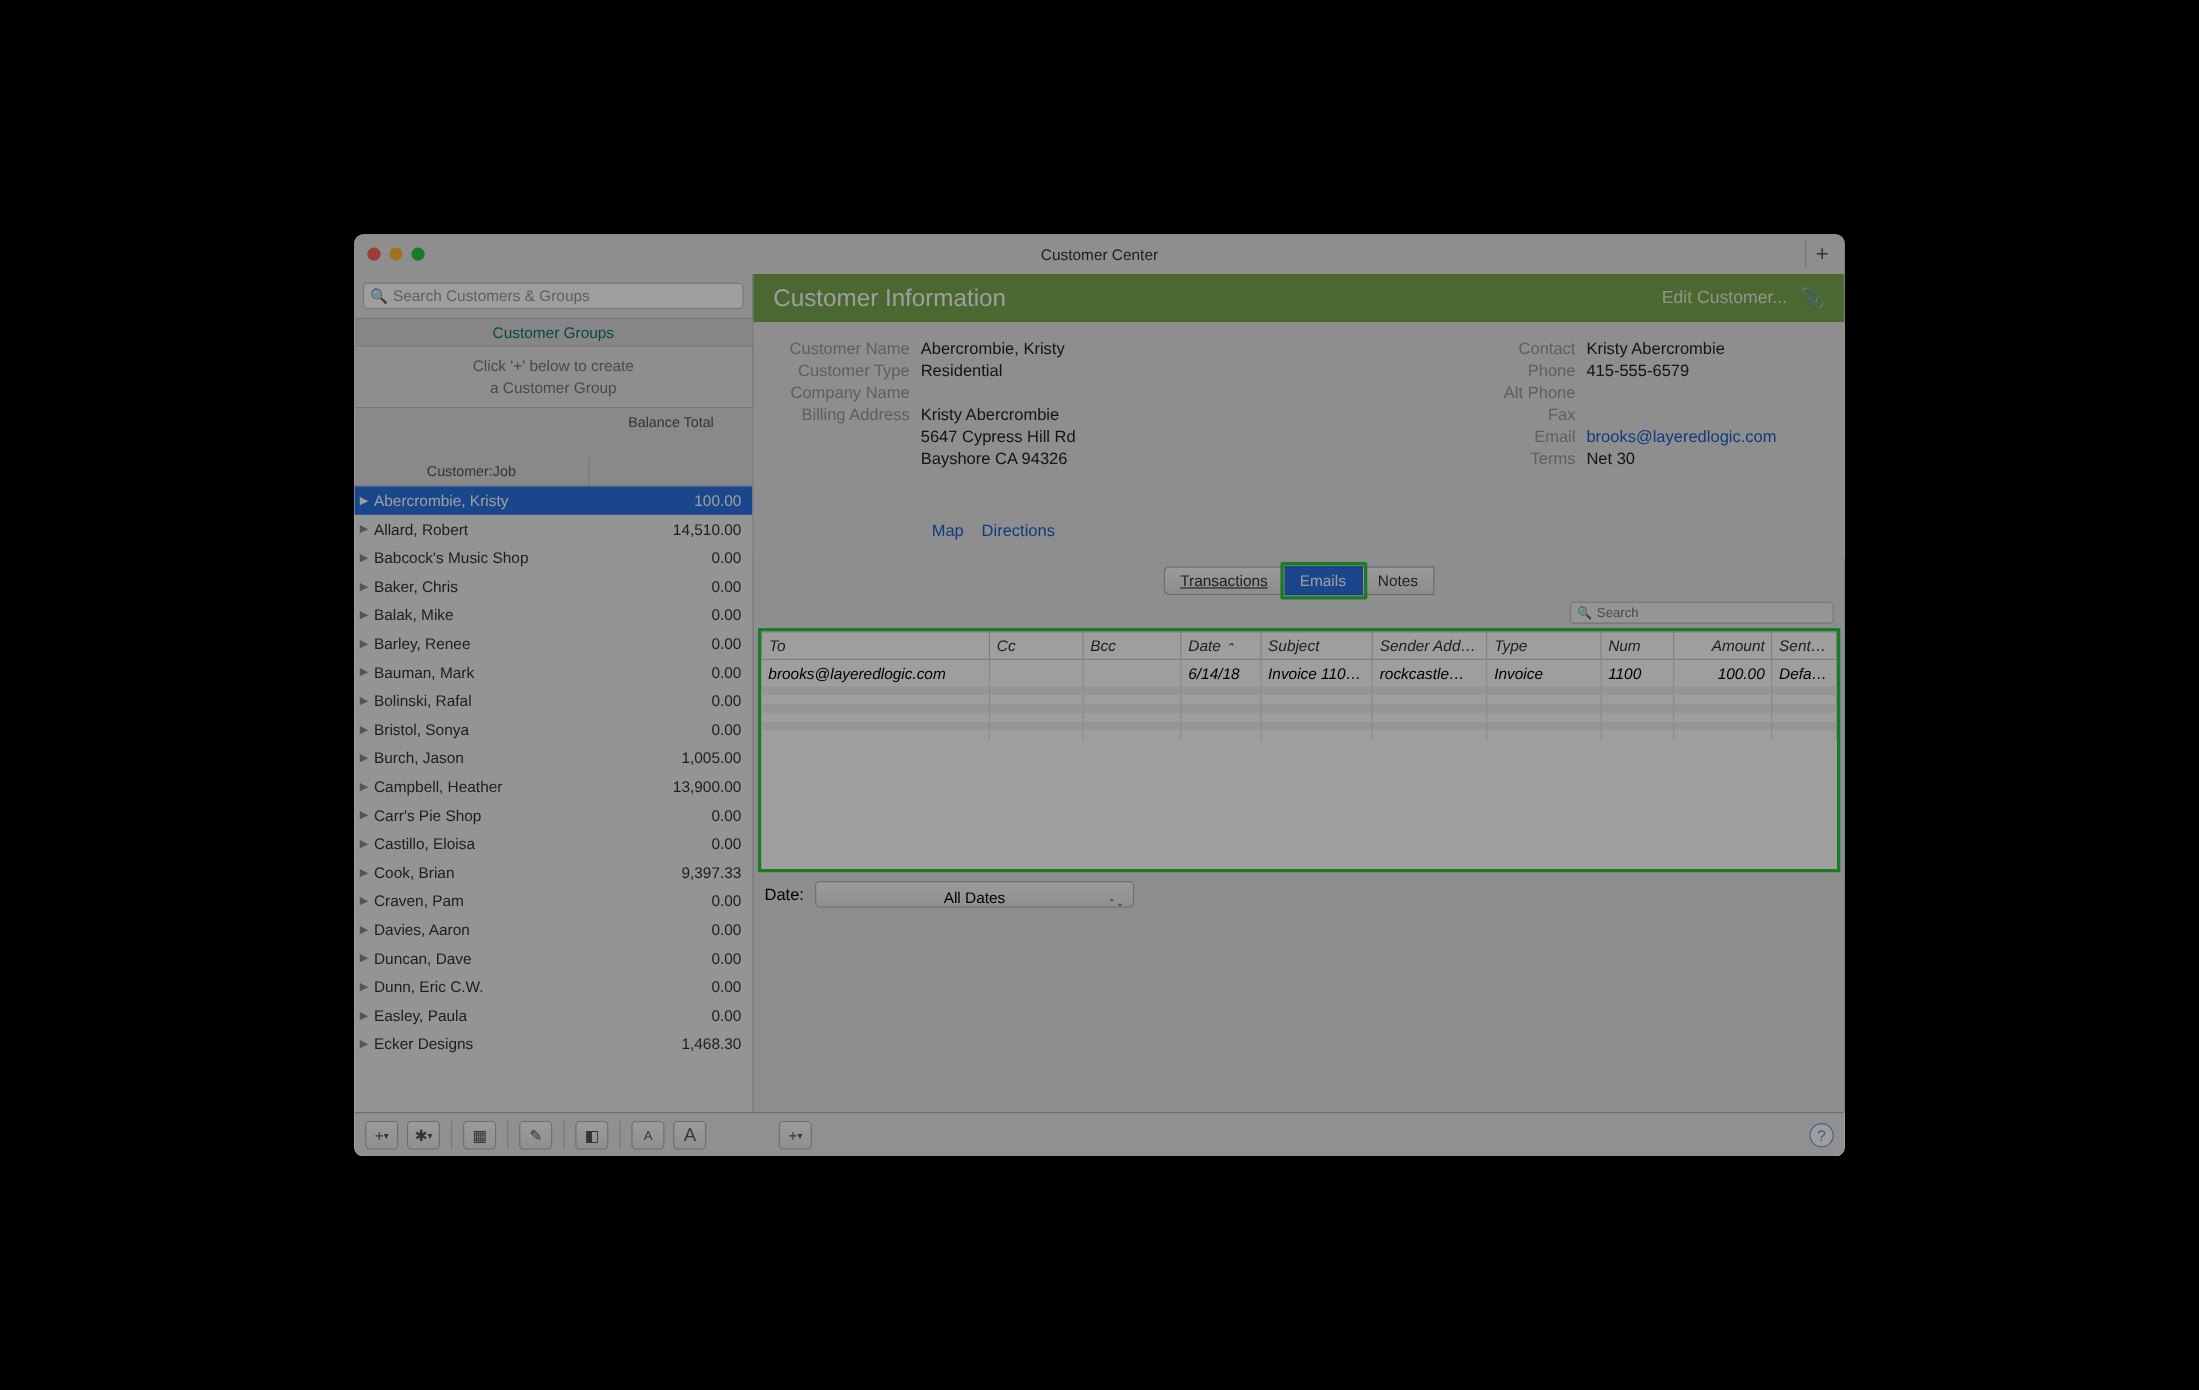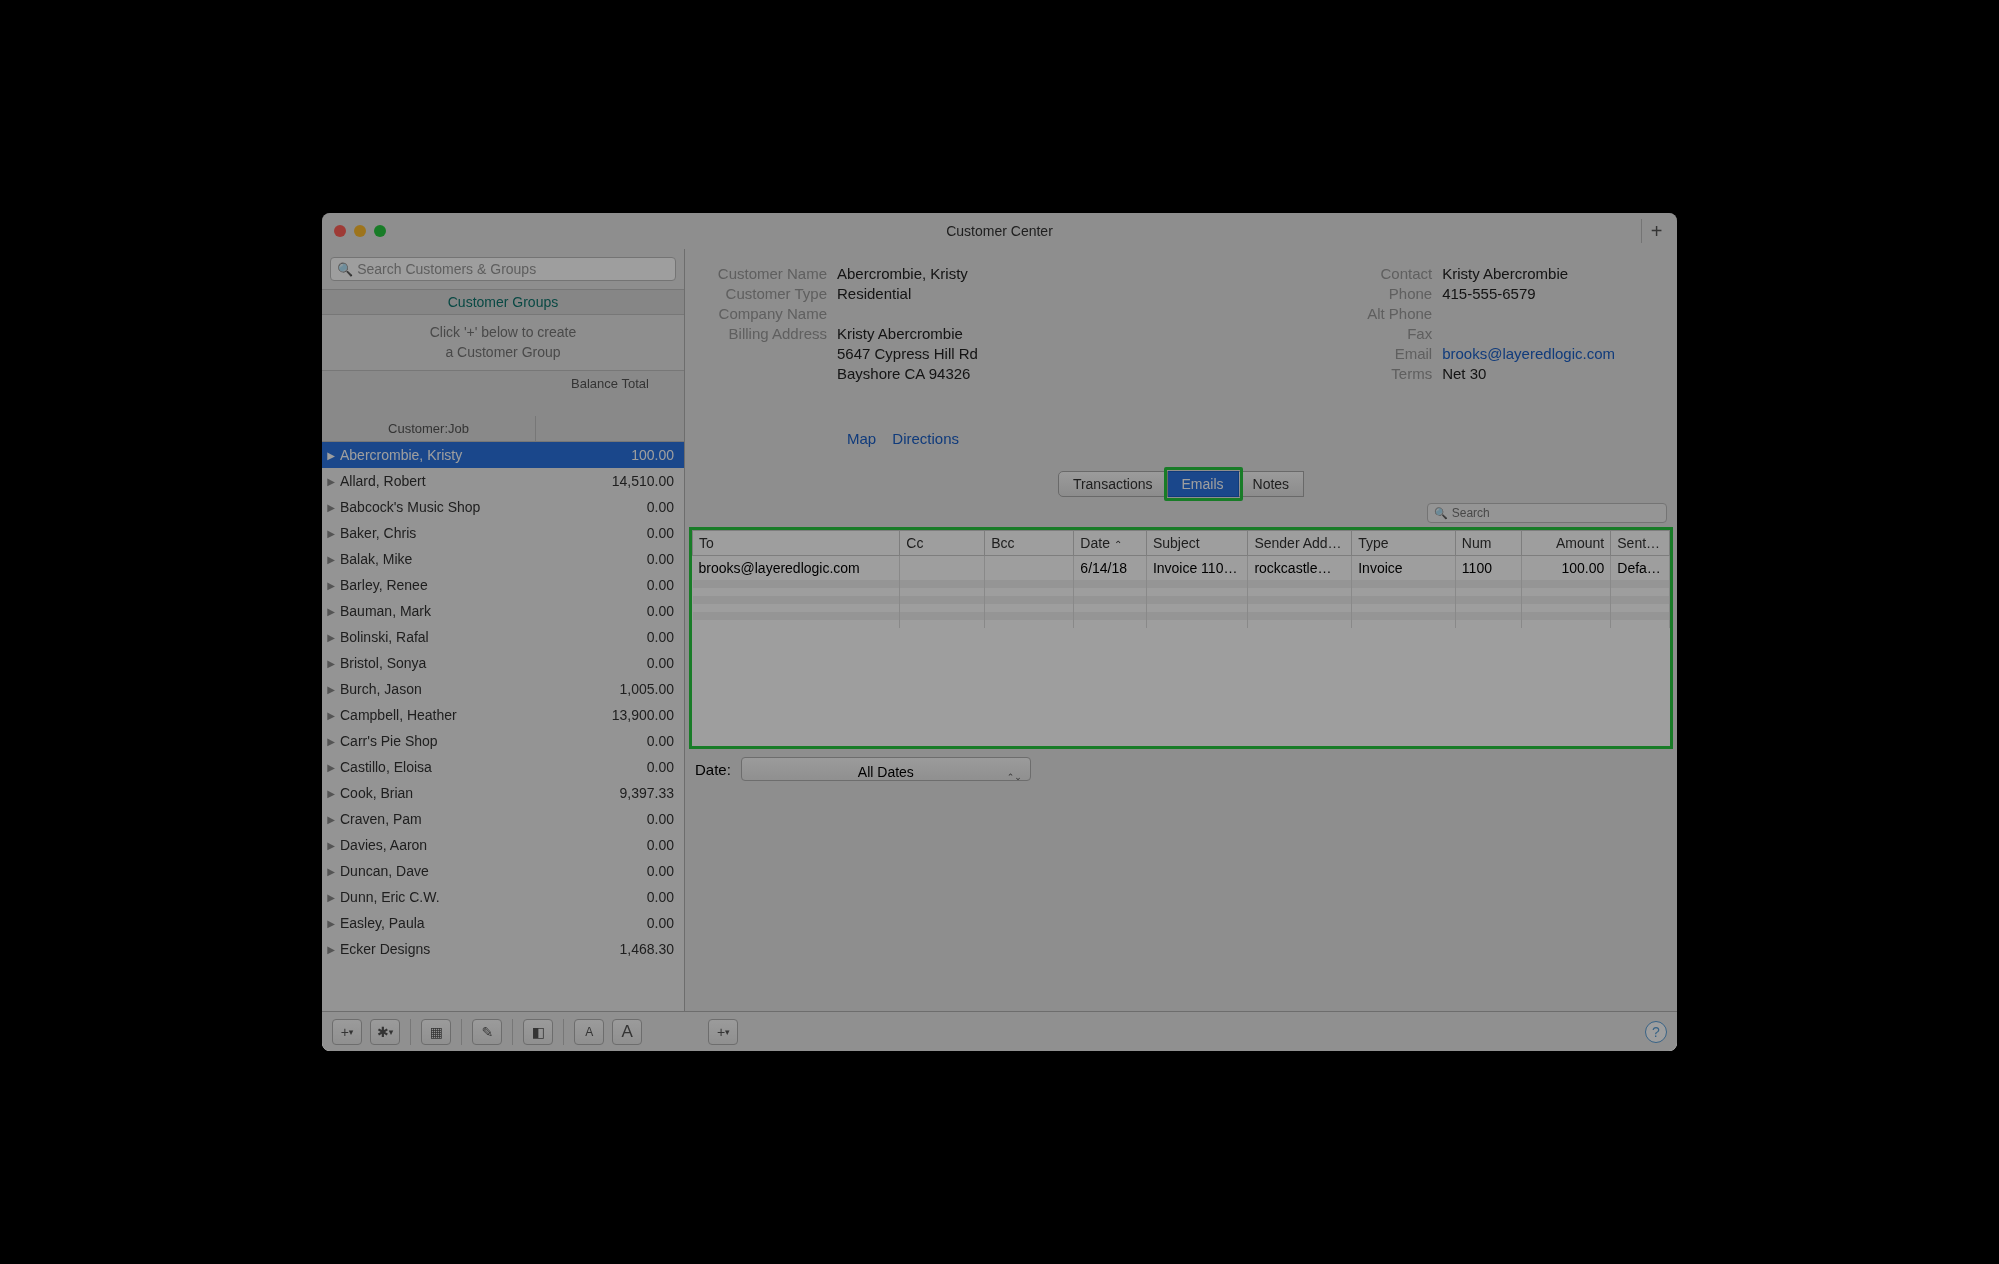--- a/index.html
+++ b/index.html
@@ -46,31 +46,31 @@
 .info-col { font-size: 15px; }
 .info-row { display: flex; margin-bottom: 3px; }
 .info-label { width: 130px; text-align: right; color: #999; padding-right: 10px; }
 .info-value { color: #222; }
 .info-value.link { color: #1a5fc7; }
 .map-links { margin-top: 48px; padding-left: 140px; font-size: 15px; }
 .map-links a { color: #1a5fc7; text-decoration: none; margin-right: 12px; }
 .tabs-area { padding-top: 8px; }
 .tabs-row { display: flex; justify-content: center; gap: 0; position: relative; }
 .tab { padding: 4px 14px; border: 1px solid #aaa; background: linear-gradient(#fafafa,#e2e2e2); font-size: 14px; color: #333; cursor: pointer; }
-.tab:first-child { border-radius: 5px 0 0 5px; }
+.tab:first-child { border-radius: 5px 0 0 5px; text-decoration: underline; }
 .tab:last-child { border-radius: 0 5px 5px 0; }
 .tab + .tab { border-left: none; }
 .tab.active { background: #2a73e0; color: #fff; border-color: #1a5fc7; }
 .tabs-highlight { position: absolute; border: 3px solid #28c840; border-radius: 2px; pointer-events: none; }
 .search-right { display: flex; justify-content: flex-end; padding: 6px 10px 4px; }
 .search-right .sbox { width: 240px; height: 20px; border: 1px solid #bbb; border-radius: 4px; background: #f0f0f0; display: flex; align-items: center; padding: 0 6px; font-size: 12px; color: #888; }
 .search-right .sbox .mag { margin-right: 4px; font-size: 11px; }
 .search-right input { border: none; outline: none; background: transparent; flex: 1; font-size: 12px; }
 .table-wrap { margin: 0 4px; border: 3px solid #28c840; background: #fff; height: 222px; display: flex; flex-direction: column; }
-.tbl { width: 100%; border-collapse: collapse; font-size: 14px; }
+.tbl { width: 100%; border-collapse: collapse; font-size: 14px; font-style: italic; }
 .tbl th { text-align: left; font-weight: normal; padding: 4px 6px; border: 1px solid #ccc; background: #fff; color: #333; white-space: nowrap; overflow: hidden; }
 .tbl td { padding: 4px 6px; border-right: 1px solid #ddd; white-space: nowrap; overflow: hidden; text-overflow: ellipsis; }
 .tbl tbody tr:nth-child(even) td { background: #f0f0f0; }
 .tbl .sort-ind { font-size: 10px; margin-left: 4px; }
 .col-to{width:200px}.col-cc{width:82px}.col-bcc{width:86px}.col-date{width:70px}.col-subj{width:98px}.col-send{width:98px}.col-type{width:100px}.col-num{width:64px}.col-amt{width:86px;text-align:right}.col-sent{width:56px}
 .date-filter { display: flex; align-items: center; gap: 10px; padding: 8px 10px; font-size: 15px; }
 .date-select { width: 290px; height: 24px; border: 1px solid #b0b0b0; border-radius: 4px; background: linear-gradient(#fafafa,#e8e8e8); display: flex; align-items: flex-end; justify-content: center; font-size: 14px; position: relative; }
 .date-select::after { content: '⌃⌄'; position: absolute; right: 8px; font-size: 9px; color: #555; line-height: 0.6; }
 .bottom-toolbar { height: 40px; border-top: 1px solid #b0b0b0; background: #e8e8e8; display: flex; align-items: center; padding: 0 10px; gap: 8px; }
 .tb-btn { height: 26px; min-width: 30px; border: 1px solid #b0b0b0; border-radius: 4px; background: linear-gradient(#fafafa,#e8e8e8); display: flex; align-items: center; justify-content: center; font-size: 14px; color: #555; padding: 0 6px; }
@@ -211,20 +211,26 @@
           </div>
           <div class="cust-row">
             <span class="arrow">▶</span>
             <span class="cname">Ecker Designs</span>
             <span class="cbal">1,468.30</span>
           </div>
         </div>
     </div>
 
     <div class="content">
+      <div class="info-header">
+        <span>Customer Information</span>
+        <span class="spacer"></span>
+        <span class="edit-link">Edit Customer...</span>
+        <span class="clip">📎</span>
+      </div>
 
       <div class="info-body">
         <div class="info-col">
           <div class="info-row">
               <div class="info-label">Customer Name</div>
               <div class="info-value">Abercrombie, Kristy</div>
             </div>
           <div class="info-row">
               <div class="info-label">Customer Type</div>
               <div class="info-value">Residential</div>

